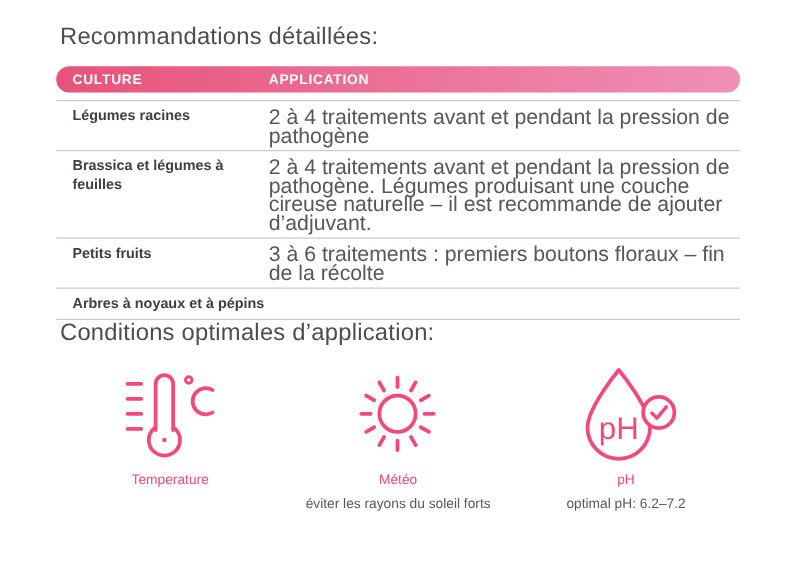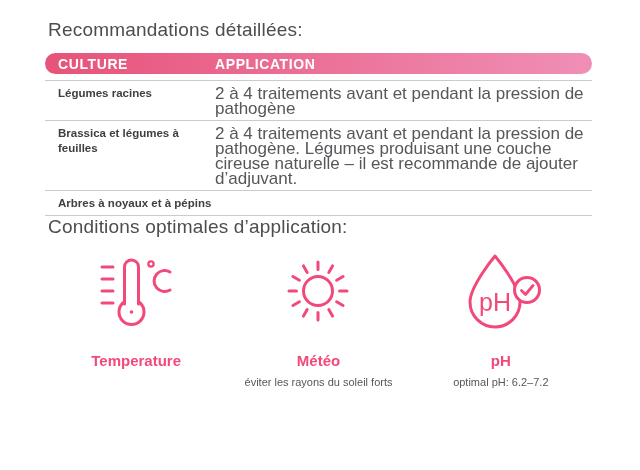--- a/index.html
+++ b/index.html
@@ -19,41 +19,41 @@
     font-size:19px;font-weight:400;color:var(--heading);
     letter-spacing:.2px;margin:0 0 12px 3px;
   }
   .table{width:547px;}
   .table-head{
     height:21px;border-radius:11px;display:flex;align-items:center;
     background:linear-gradient(90deg,var(--grad-start),var(--grad-end));
     margin-bottom:6px;
   }
   .table-head span{
-    color:#ffffff;font-size:14px;font-weight:bold;letter-spacing:.6px;
+    color:#ffffff;font-size:11px;font-weight:bold;letter-spacing:.6px;
   }
   .th-culture{width:170px;padding-left:13px;}
   .rows{border-top:1px solid var(--border);}
   .row{
     display:flex;align-items:flex-start;border-bottom:1px solid var(--border);
     padding:4.5px 0;min-height:24px;
   }
   .cell-culture{
     width:170px;padding-left:13px;flex:none;
     font-size:11.5px;font-weight:bold;color:var(--text-bold);line-height:15px;
   }
   .cell-application{
     flex:1;font-size:17px;color:var(--text);line-height:15px;padding-right:6px;
   }
   .section2-title{}
   .conditions{display:flex;width:547px;margin-top:15px;}
   .condition{flex:1;display:flex;flex-direction:column;align-items:center;}
   .icon-box{height:76px;display:flex;align-items:center;justify-content:center;color:var(--accent);}
   .icon-box svg{display:block;}
-  .condition-label{font-size:15px;font-weight:bold;color:var(--accent);margin-top:23px;}
+  .condition-label{font-size:11px;font-weight:normal;color:var(--accent);margin-top:9px;}
   .condition-caption{font-size:11px;color:var(--text);margin-top:7px;}
 </style>
 </head>
 <body>
 
 <div class="page">
 
   <h1 class="section-title">Recommandations détaillées:</h1>
 
   <div class="table">
@@ -62,20 +62,24 @@
       <span class="th-application">APPLICATION</span>
     </div>
     <div class="rows">
       <div class="row">
         <div class="cell-culture">Légumes racines</div>
         <div class="cell-application">2 à 4 traitements avant et pendant la pression de pathogène</div>
       </div>
       <div class="row">
         <div class="cell-culture">Brassica et légumes à feuilles</div>
         <div class="cell-application">2 à 4 traitements avant et pendant la pression de pathogène. Légumes produisant une couche cireuse naturelle – il est recommande de ajouter d’adjuvant.</div>
+      </div>
+      <div class="row">
+        <div class="cell-culture">Petits fruits</div>
+        <div class="cell-application">3 à 6 traitements : premiers boutons floraux – fin de la récolte</div>
       </div>
       <div class="row">
         <div class="cell-culture">Arbres à noyaux et à pépins</div>
       </div>
     </div>
   </div>
 
   <h1 class="section-title section2-title">Conditions optimales d’application:</h1>
 
   <div class="conditions">

